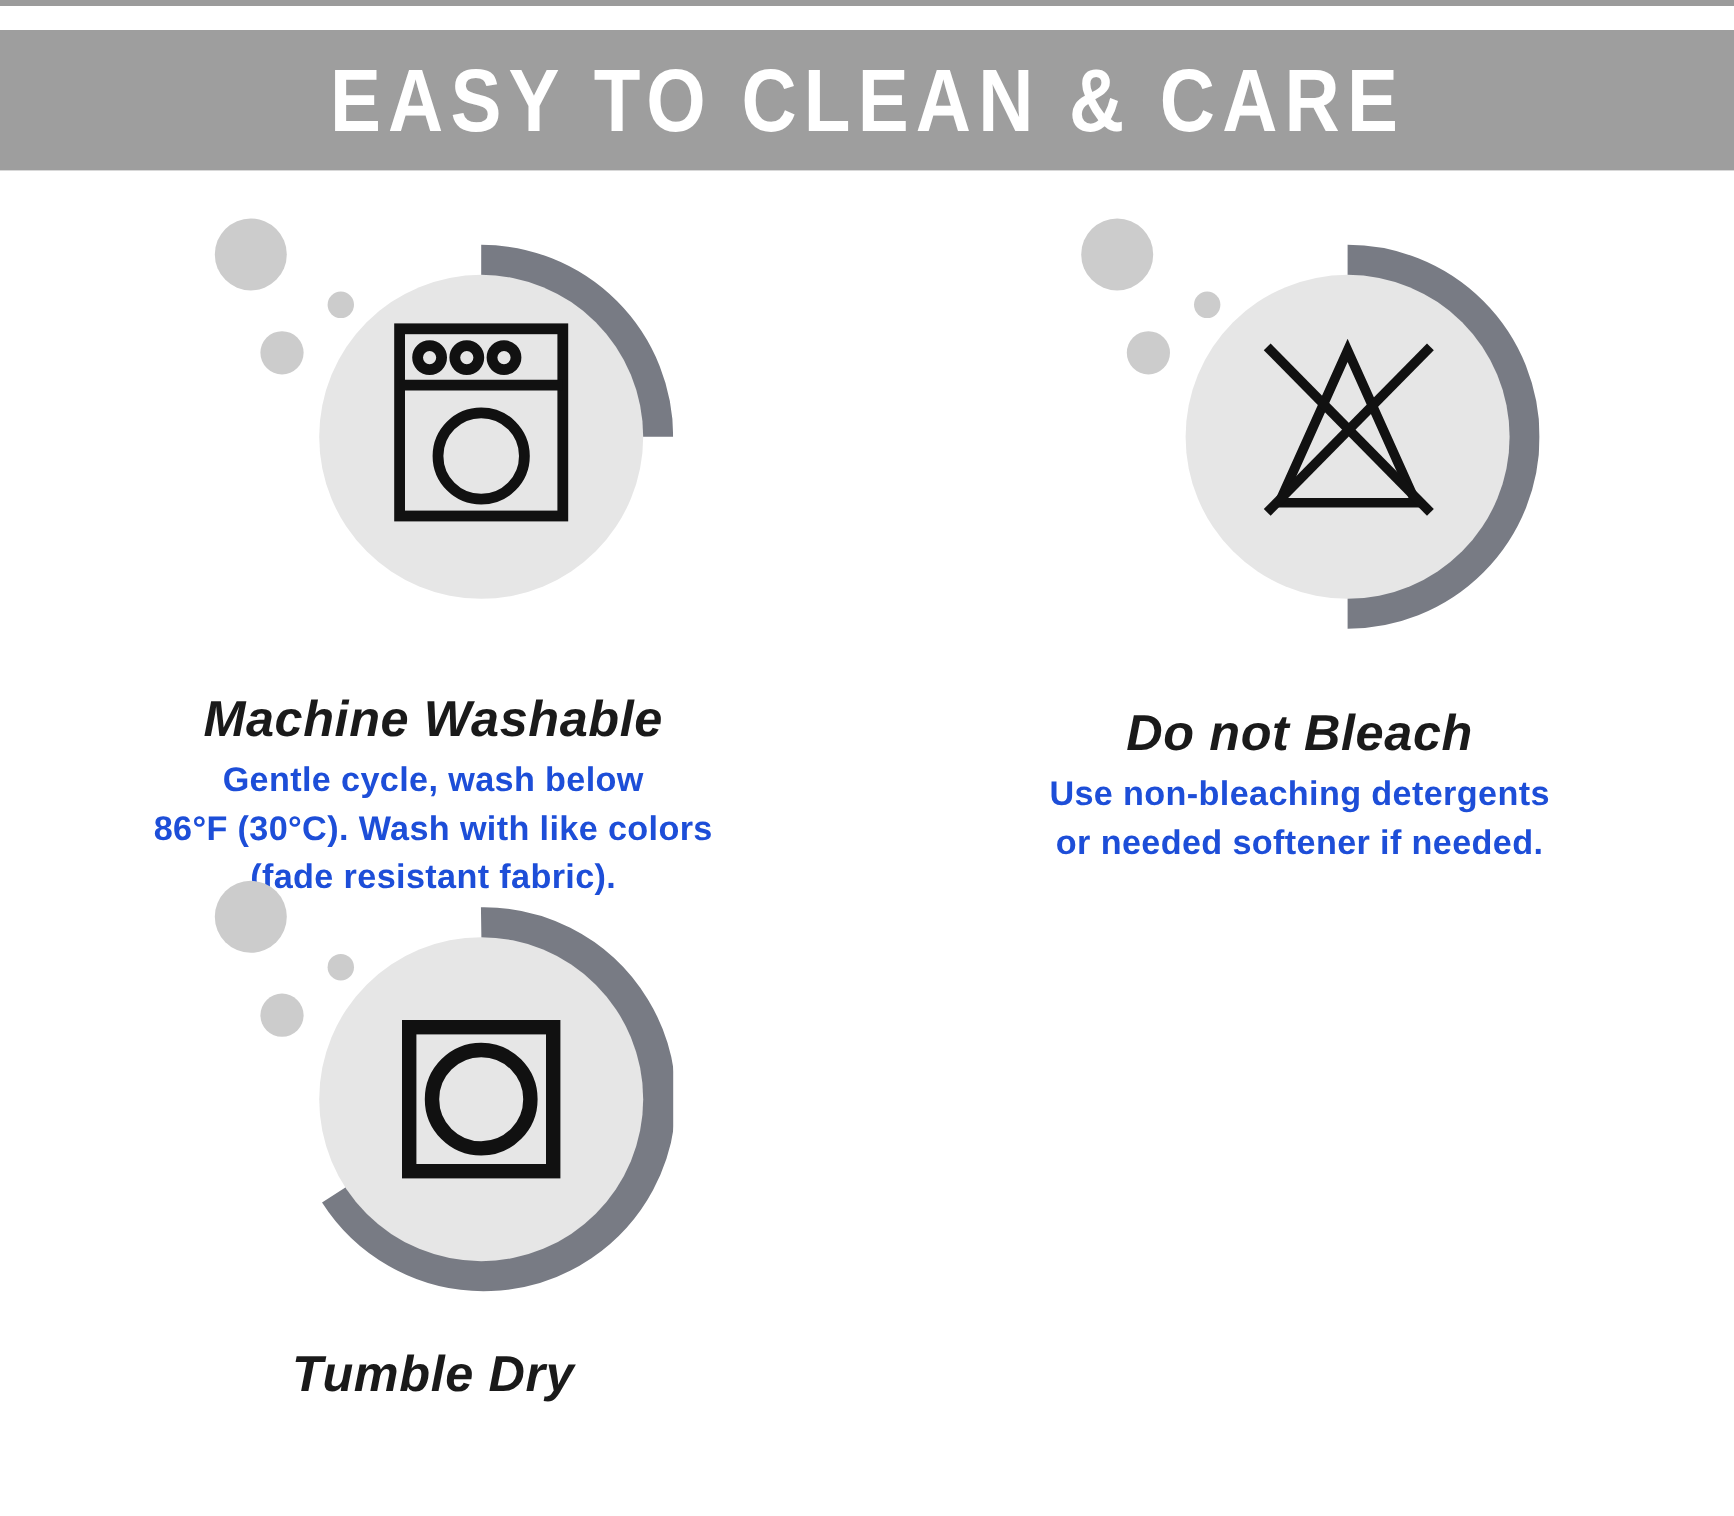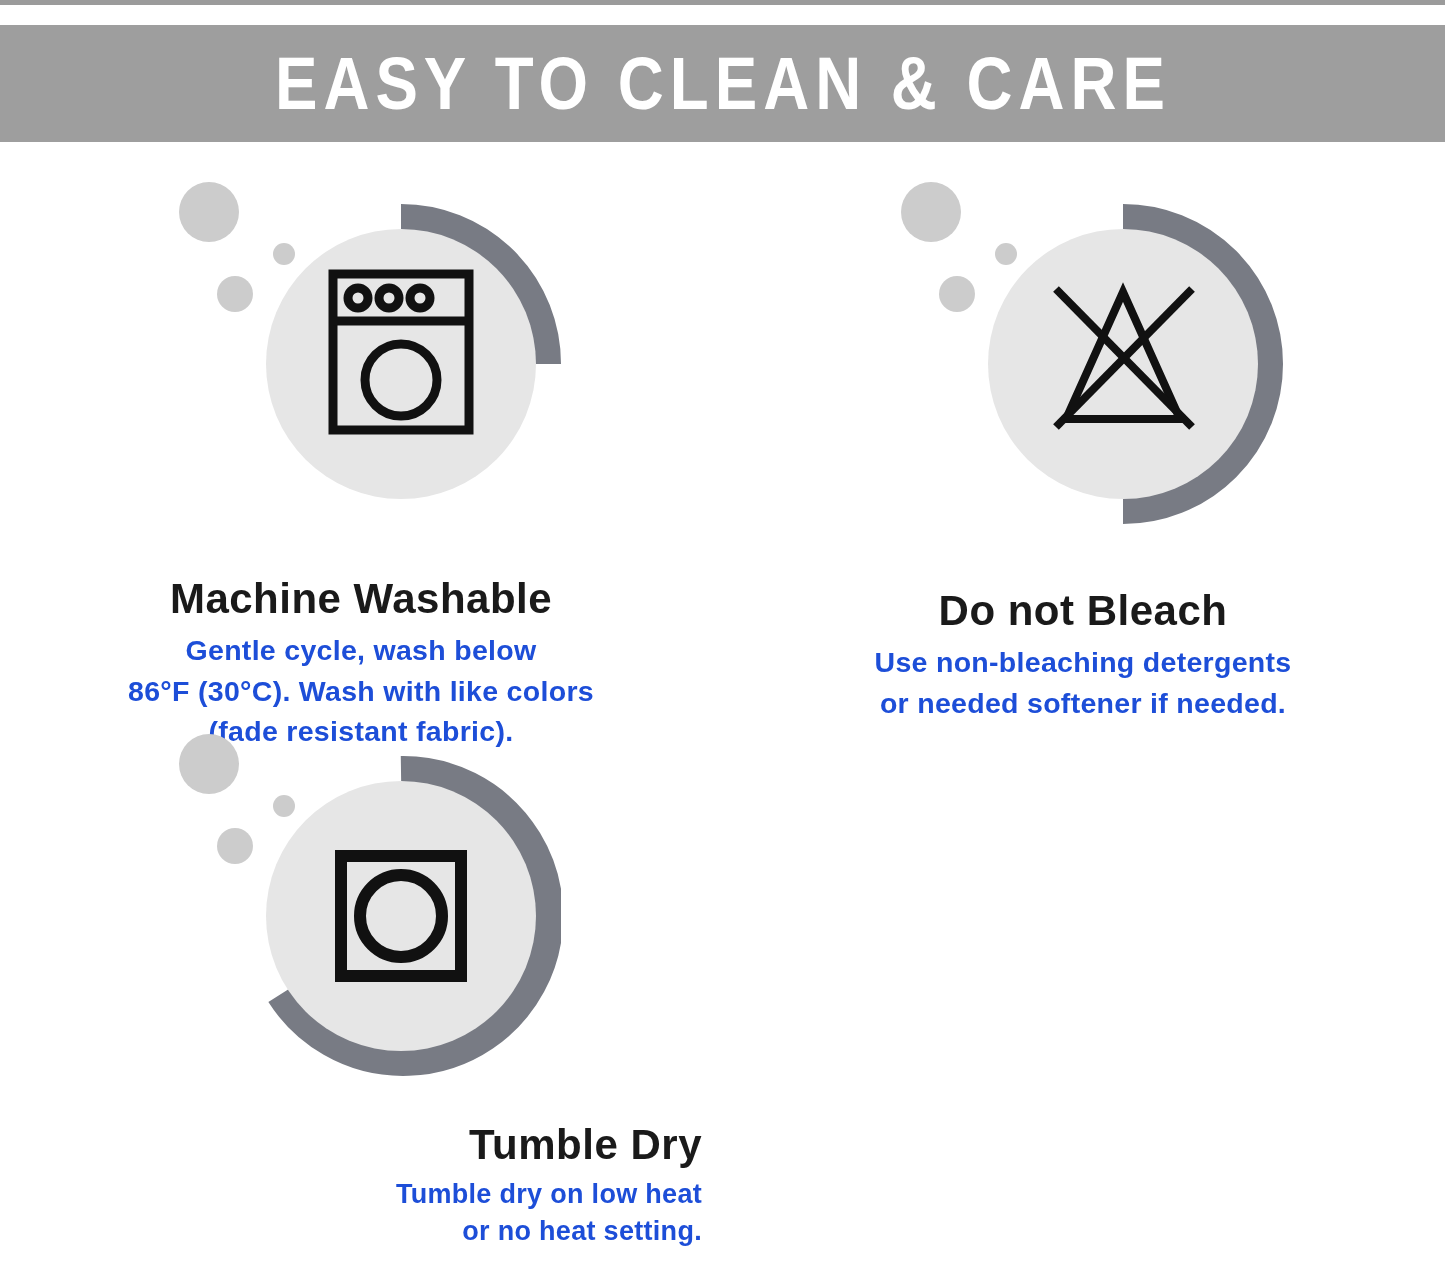--- a/index.html
+++ b/index.html
@@ -66,38 +66,39 @@
   .labels {
     text-align:center;
     padding:0 20px;
   }
   .title {
     font-size:42px;
     font-weight:700;
     color:#1a1a1a;
     letter-spacing:0.5px;
     line-height:1.1;
+    font-style:italic;
   }
   .desc {
     font-size:28.5px;
     font-weight:700;
     color:#1d4ed8;
     letter-spacing:0.3px;
     line-height:1.42;
     margin-top:8px;
     white-space:pre-line;
   }
 
   
   .cell-0 .badge { margin-top:18px; }
   .cell-0 .labels { margin-top:12px; }
   .cell-1 .badge { margin-top:18px; }
   .cell-1 .labels { margin-top:24px; }
   .cell-2 .badge { margin-top:10px; }
-  .cell-2 .labels { margin-top:6px;text-align:right; }
+  .cell-2 .labels { margin-top:6px; }
   .cell-3 .badge { margin-top:10px; }
   .cell-3 .labels { margin-top:6px; }
 
   .cell-2 .desc { font-size:27px; line-height:1.38; }
 </style>
 </head>
 <body>
 
 <div id="page">
 
@@ -174,20 +175,18 @@
           <circle cx="240" cy="200" r="135" fill="#e6e6e6"></circle>
 
           <g stroke="#111111" fill="none" stroke-width="12">
             <rect x="180" y="140" width="120" height="120"></rect>
             <circle cx="240" cy="200" r="41"></circle>
           </g>
         </svg>
       </div>
       <div class="labels">
         <div class="title">Tumble Dry</div>
-        <div class="desc">Tumble dry on low heat
-or no heat setting.</div>
       </div>
     </div>
 
 
   </div>
 </div>
 
 </body></html>

